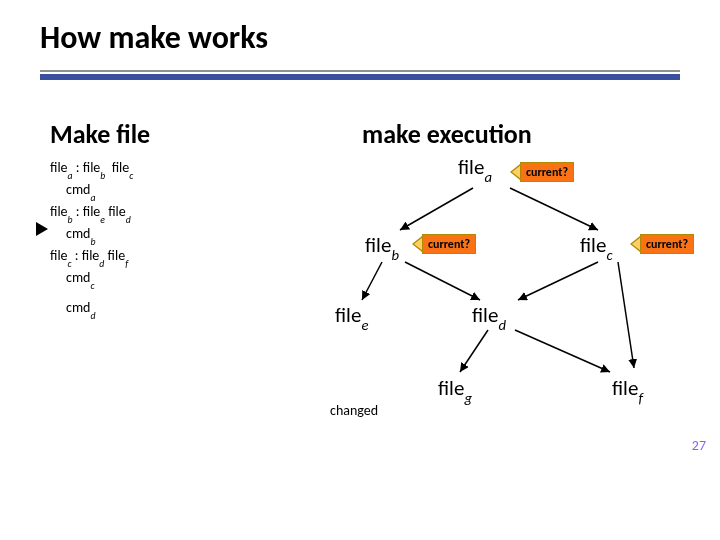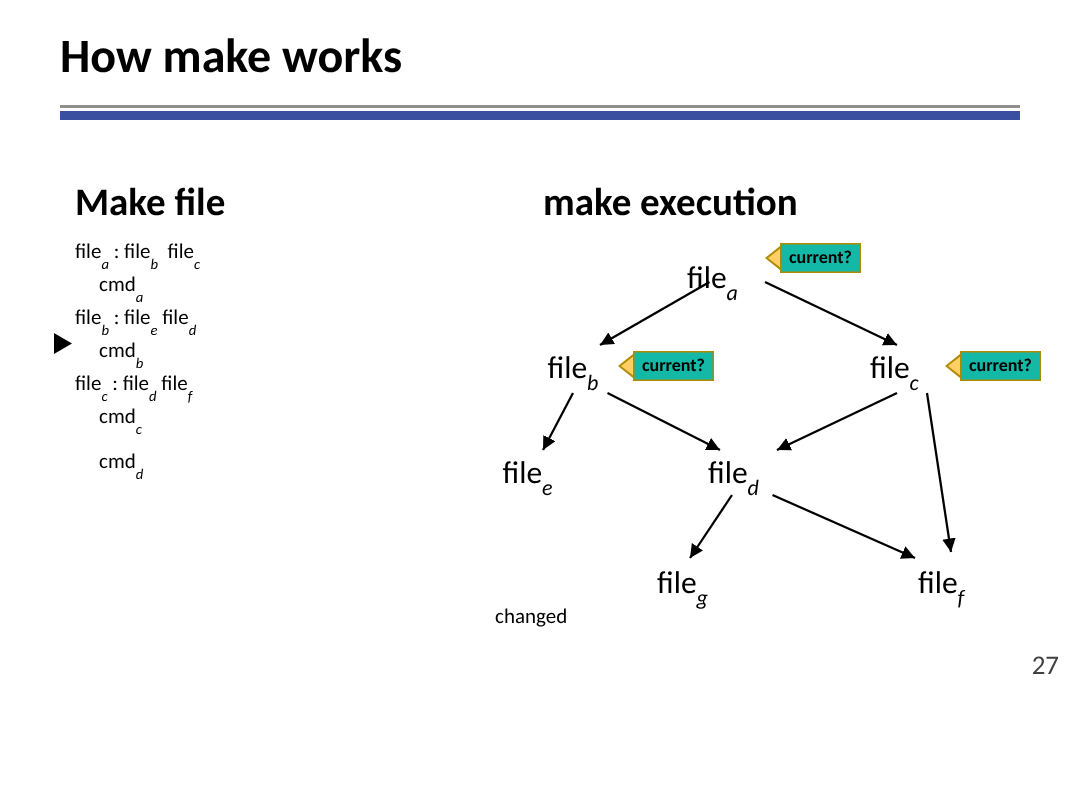--- a/index.html
+++ b/index.html
@@ -10,24 +10,24 @@
   .rule .r2{position:absolute;left:0;top:4px;width:100%;height:6px;background:#3a4fa0;}
   .col-h{position:absolute;font-size:26px;font-weight:600;}
   .c1h{left:50px;top:118px;}
   .c2h{left:362px;top:118px;}
   .make-block{position:absolute;left:50px;top:158px;font-size:14px;line-height:1.45;font-family:Calibri,Arial,sans-serif;}
   .make-block .indent{margin-left:16px;}
   .cursor{position:absolute;left:36px;top:222px;width:0;height:0;border-left:12px solid #000;border-top:7px solid transparent;border-bottom:7px solid transparent;}
   sub{font-style:italic;font-size:70%;position:relative;bottom:-3px;}
   .diagram{position:absolute;left:310px;top:150px;width:400px;height:320px;}
   .node{position:absolute;font-size:21px;}
-  .tag{position:absolute;font-size:12px;font-weight:700;background:#14b8a6;border:1px solid #b08a00;padding:2px 5px;}
+  .tag{position:absolute;font-size:12px;font-weight:700;background:#f97316;border:1px solid #b08a00;padding:2px 5px;}
   .tag-arrow{position:absolute;width:0;height:0;border-right:10px solid #b08a00;border-top:8px solid transparent;border-bottom:8px solid transparent;}
   .tag-arrow::after{content:"";position:absolute;left:2px;top:-7px;width:0;height:0;border-right:9px solid #ffcf66;border-top:7px solid transparent;border-bottom:7px solid transparent;}
-  .pnum{position:absolute;right:14px;bottom:10px;font-size:18px;color:#404040;}
+  .pnum{position:absolute;right:14px;bottom:10px;font-size:14px;color:#8b5cf6;}
   svg{position:absolute;left:0;top:0;overflow:visible;}
   .changed{position:absolute;font-size:14px;}
 </style>
 </head>
 <body>
 <div class="slide">
 
 <div class="title">How make works</div>
 <div class="rule">
       <div class="r1"></div>
@@ -67,21 +67,21 @@
 
     <line x1="288" y1="112" x2="208" y2="150" stroke="#000" stroke-width="1.5" marker-end="url(#ah)"></line>
 
     <line x1="308" y1="112" x2="324" y2="218" stroke="#000" stroke-width="1.5" marker-end="url(#ah)"></line>
 
     <line x1="205" y1="180" x2="300" y2="222" stroke="#000" stroke-width="1.5" marker-end="url(#ah)"></line>
 
     <line x1="178" y1="180" x2="150" y2="222" stroke="#000" stroke-width="1.5" marker-end="url(#ah)"></line>
   </svg>
 
-  <div class="node" style="left:148px;top:22px;"><span>file</span><sub>a</sub></div>
+  <div class="node" style="left:148px;top:4px;"><span>file</span><sub>a</sub></div>
   <div class="node" style="left:55px;top:82px;"><span>file</span><sub>b</sub></div>
   <div class="node" style="left:270px;top:82px;"><span>file</span><sub>c</sub></div>
   <div class="node" style="left:25px;top:152px;"><span>file</span><sub>e</sub></div>
   <div class="node" style="left:162px;top:152px;"><span>file</span><sub>d</sub></div>
   <div class="node" style="left:118px;top:225px;margin-left:10px;"><span>file</span><sub>g</sub></div>
   <div class="node" style="left:302px;top:225px;"><span>file</span><sub>f</sub></div>
 
   <div class="tag-arrow" style="left:200px;top:14px;"></div>
   <div class="tag" style="left:210px;top:12px;">current?</div>
 

